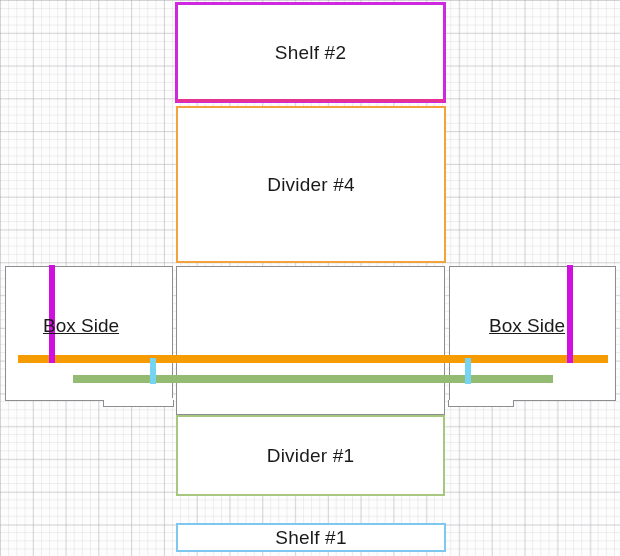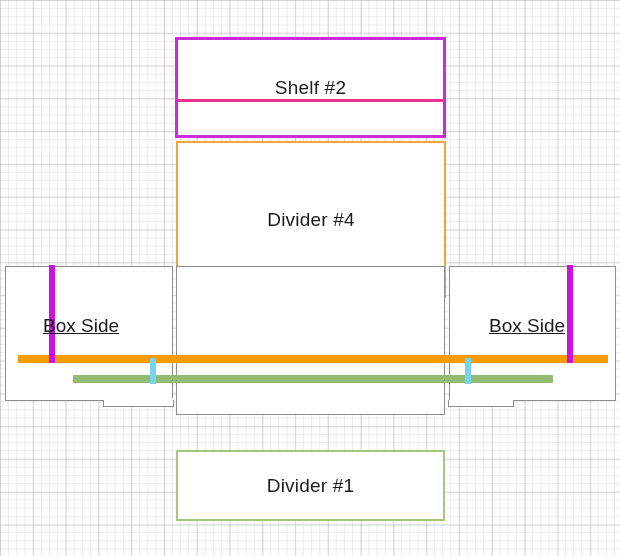--- a/index.html
+++ b/index.html
@@ -28,21 +28,20 @@
   }
 
   
   .part {
     position: absolute;
     box-sizing: border-box;
     background: #ffffff;
     display: flex;
     align-items: center;
     justify-content: center;
-    margin-top: 35px;
   }
   .part .label {
     font-family: "Liberation Sans", sans-serif;
     font-size: 19px;
     color: #1a1a1a;
     letter-spacing: 0.2px;
     white-space: nowrap;
     line-height: 1;
   }
 
@@ -110,21 +109,21 @@
   #orange-line { left: 18px; top: 355px; width: 590px; height: 8px;  background: #f79b02; }
   #green-line  { left: 73px; top: 375px; width: 480px; height: 8px;  background: #93bc72; }
 
   #magenta-left  { left: 49px;  top: 265px; width: 6px; height: 98px; background: #cf10de; }
   #magenta-right { left: 567px; top: 265px; width: 6px; height: 98px; background: #cf10de; }
 
   #cyan-left  { left: 150px; top: 358px; width: 6px; height: 26px; background: #77d4f0; }
   #cyan-right { left: 465px; top: 358px; width: 6px; height: 26px; background: #77d4f0; }
 
   #divider1 {
-    left: 176px; top: 415px; width: 269px; height: 71px;
+    left: 176px; top: 415px; width: 269px; height: 81px;
     border: 2px solid #a7c77f;
   }
 
   #shelf1 {
     left: 176px; top: 523px; width: 270px; height: 29px;
     border: 2px solid #7ec8ef;
   }
 </style>
 </head>
 <body>
@@ -158,14 +157,17 @@
   <div class="vline" id="cyan-left"></div>
   <div class="vline" id="cyan-right"></div>
 
   <span class="panel-label" id="label-box-side-left">Box Side</span>
   <span class="panel-label" id="label-box-side-right">Box Side</span>
 
   <div class="part" id="divider1">
     <span class="label">Divider #1</span>
   </div>
 
+  <div class="part" id="shelf1">
+    <span class="label">Shelf #1</span>
+  </div>
 
 </div>
 
 </body></html>

